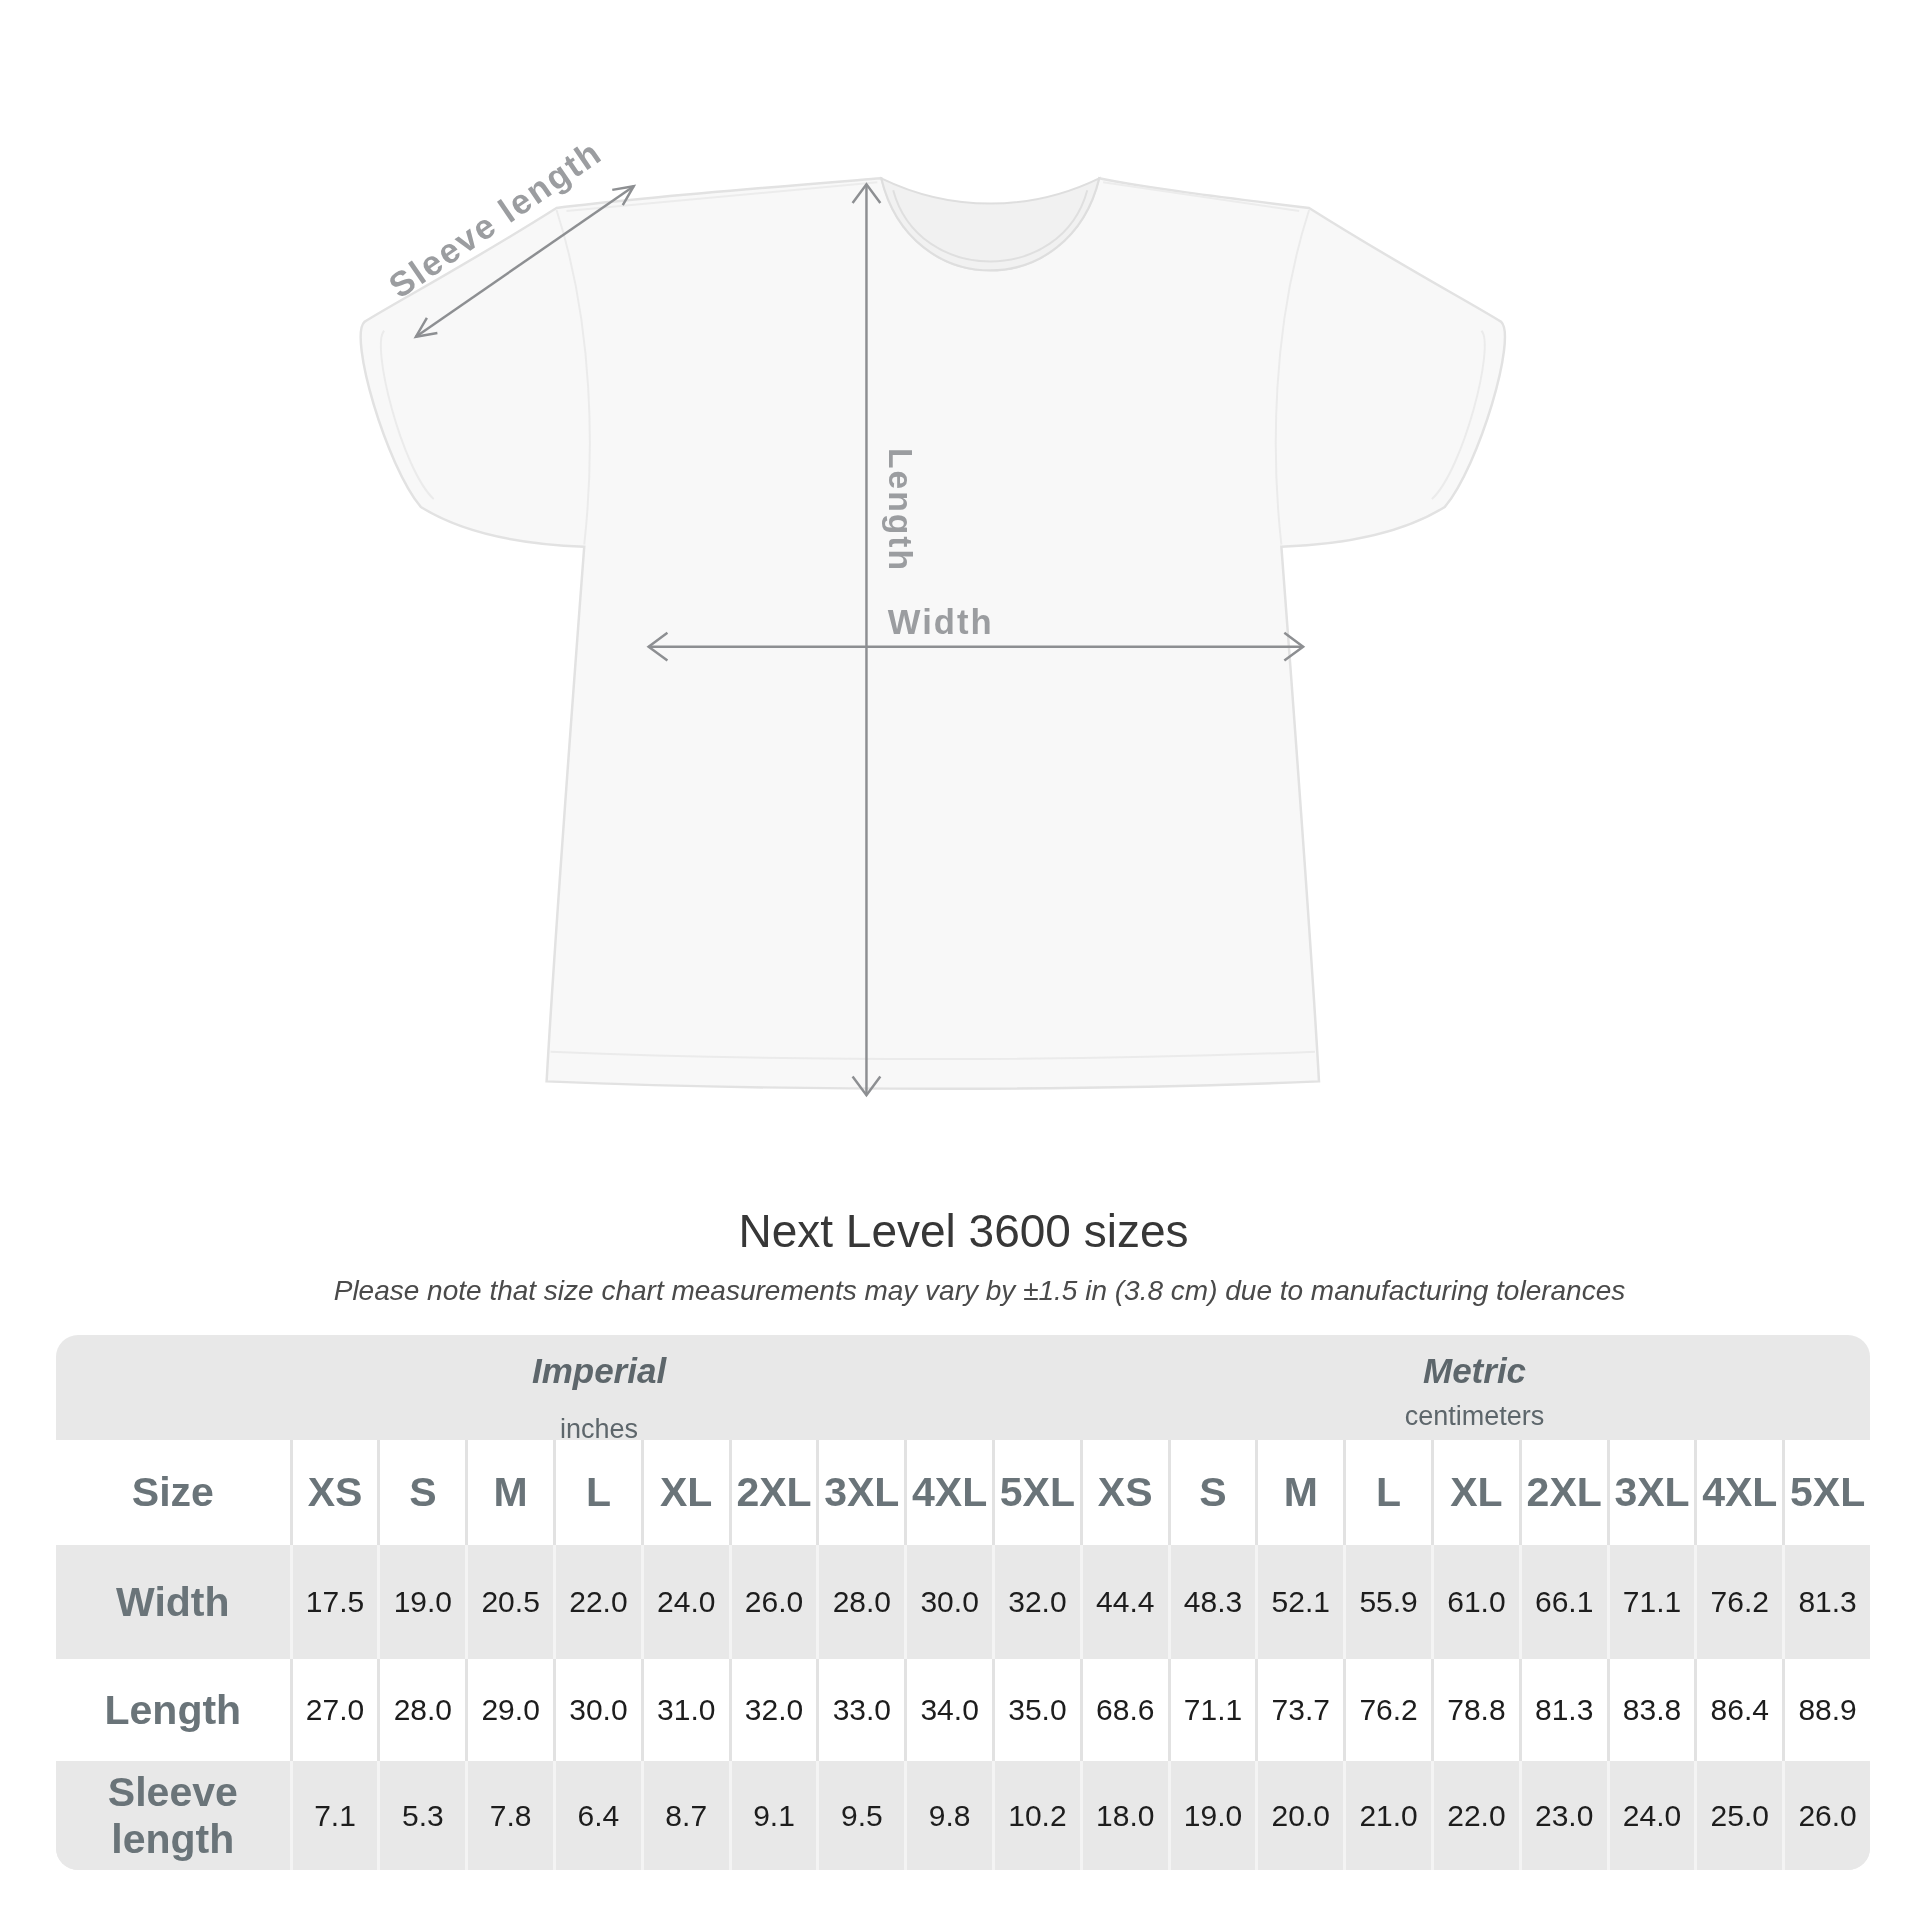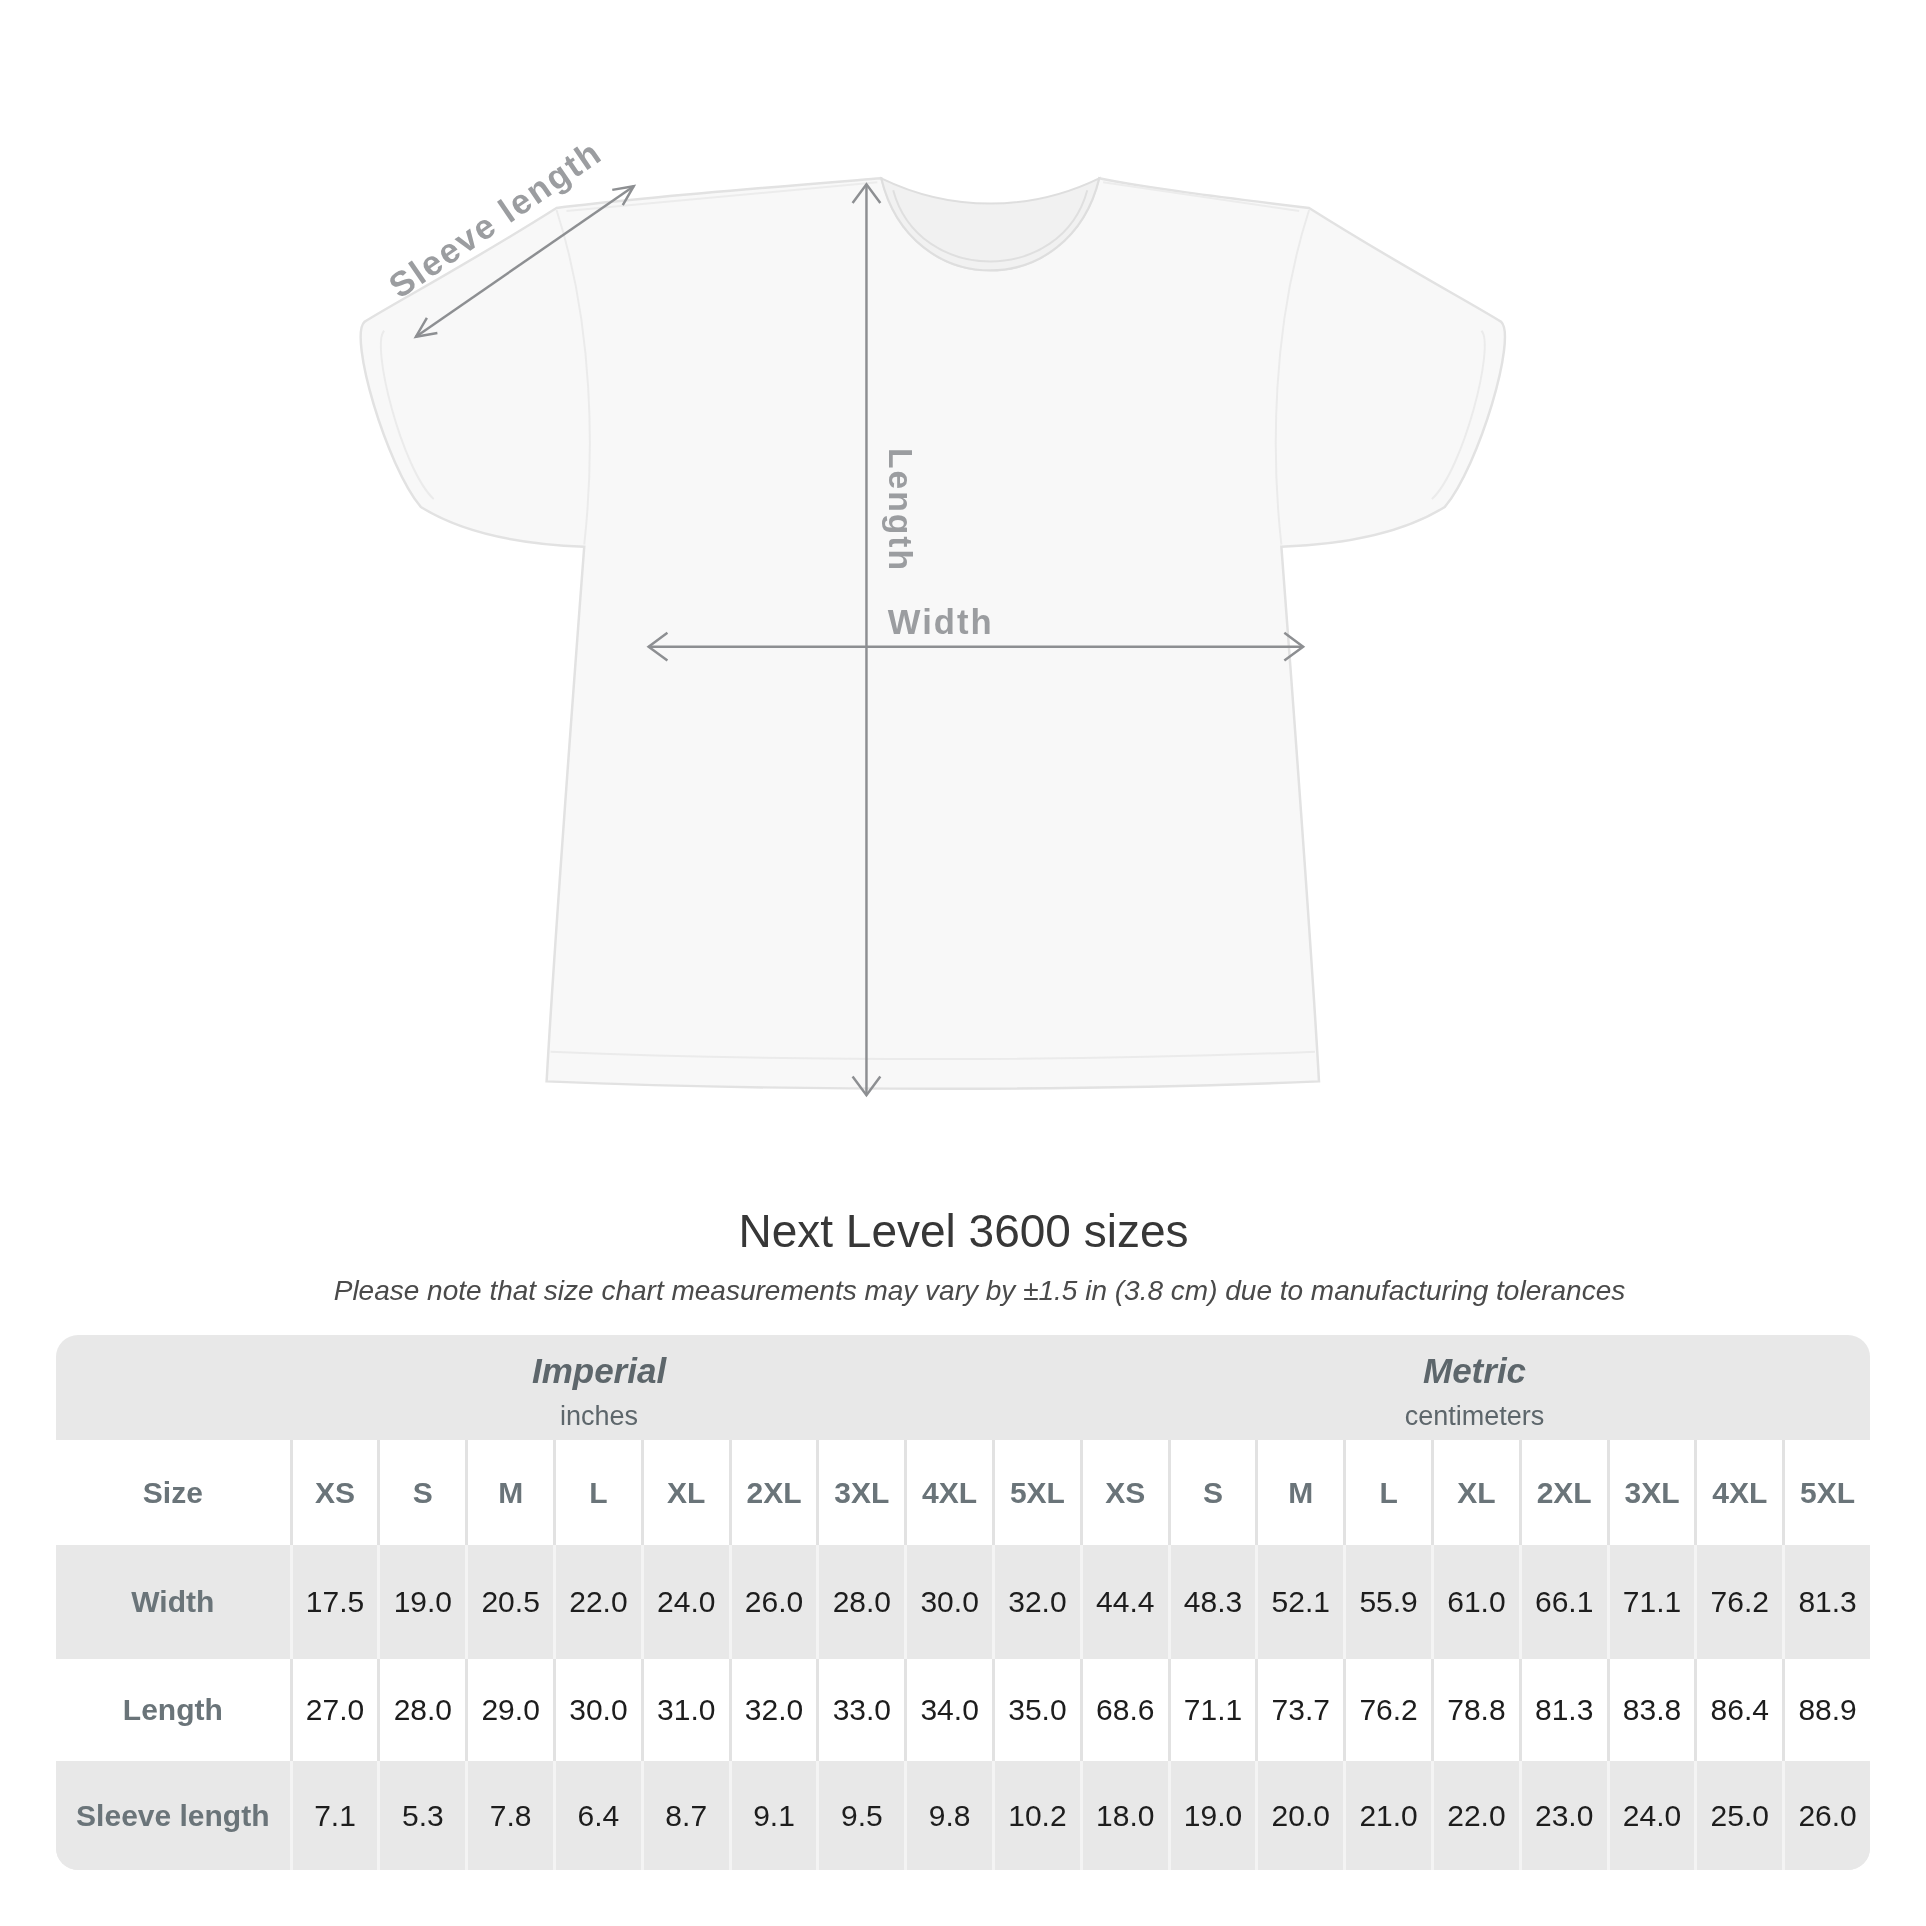--- a/index.html
+++ b/index.html
@@ -33,41 +33,41 @@
 
   .size-chart{
     position:absolute;top:1335px;left:56px;
     width:1814px;height:535px;
     background:#e8e8e8;
     border-radius:22px;
     overflow:hidden;
   }
   .unit-band{display:flex;align-items:flex-start;}
   .unit{display:flex;flex-direction:column;align-items:center;}
-  .unit.imperial{width:56.4%;box-sizing:border-box;padding-left:63px;}
+  .unit.imperial{width:56.4%;box-sizing:border-box;padding-left:63px;gap:13px;}
   .unit.metric{flex:1;}
   .unit-title{margin-top:16px;font-size:35px;font-weight:bold;font-style:italic;color:#5d666b;}
   .unit-sub{margin-top:10px;font-size:27px;color:#5d666b;}
 
   .trow{
     display:grid;
     grid-template-columns:12.88% repeat(18,1fr);
     align-items:center;
   }
   .row-white{background:#ffffff;}
   .row-gray{background:#e8e8e8;}
   .cell{
     height:100%;
     display:flex;align-items:center;justify-content:center;
     text-align:center;
     box-sizing:border-box;
   }
   .cell:not(:first-child){border-left:3px solid #e2e2e2;}
   .row-gray .cell:not(:first-child){border-left-color:#f4f4f4;}
-  .cell.hdr,.cell.lblcell{font-size:30px;font-weight:bold;color:#6a7479;}
+  .cell.hdr,.cell.lblcell{font-size:41px;font-weight:bold;color:#6a7479;}
   .cell.val{font-size:30px;color:#1d1d1d;}
 </style>
 </head>
 <body>
 
 <div class="page">
 
   <div class="shirt-stage">
     <svg viewBox="0 0 1946 1235">
 

